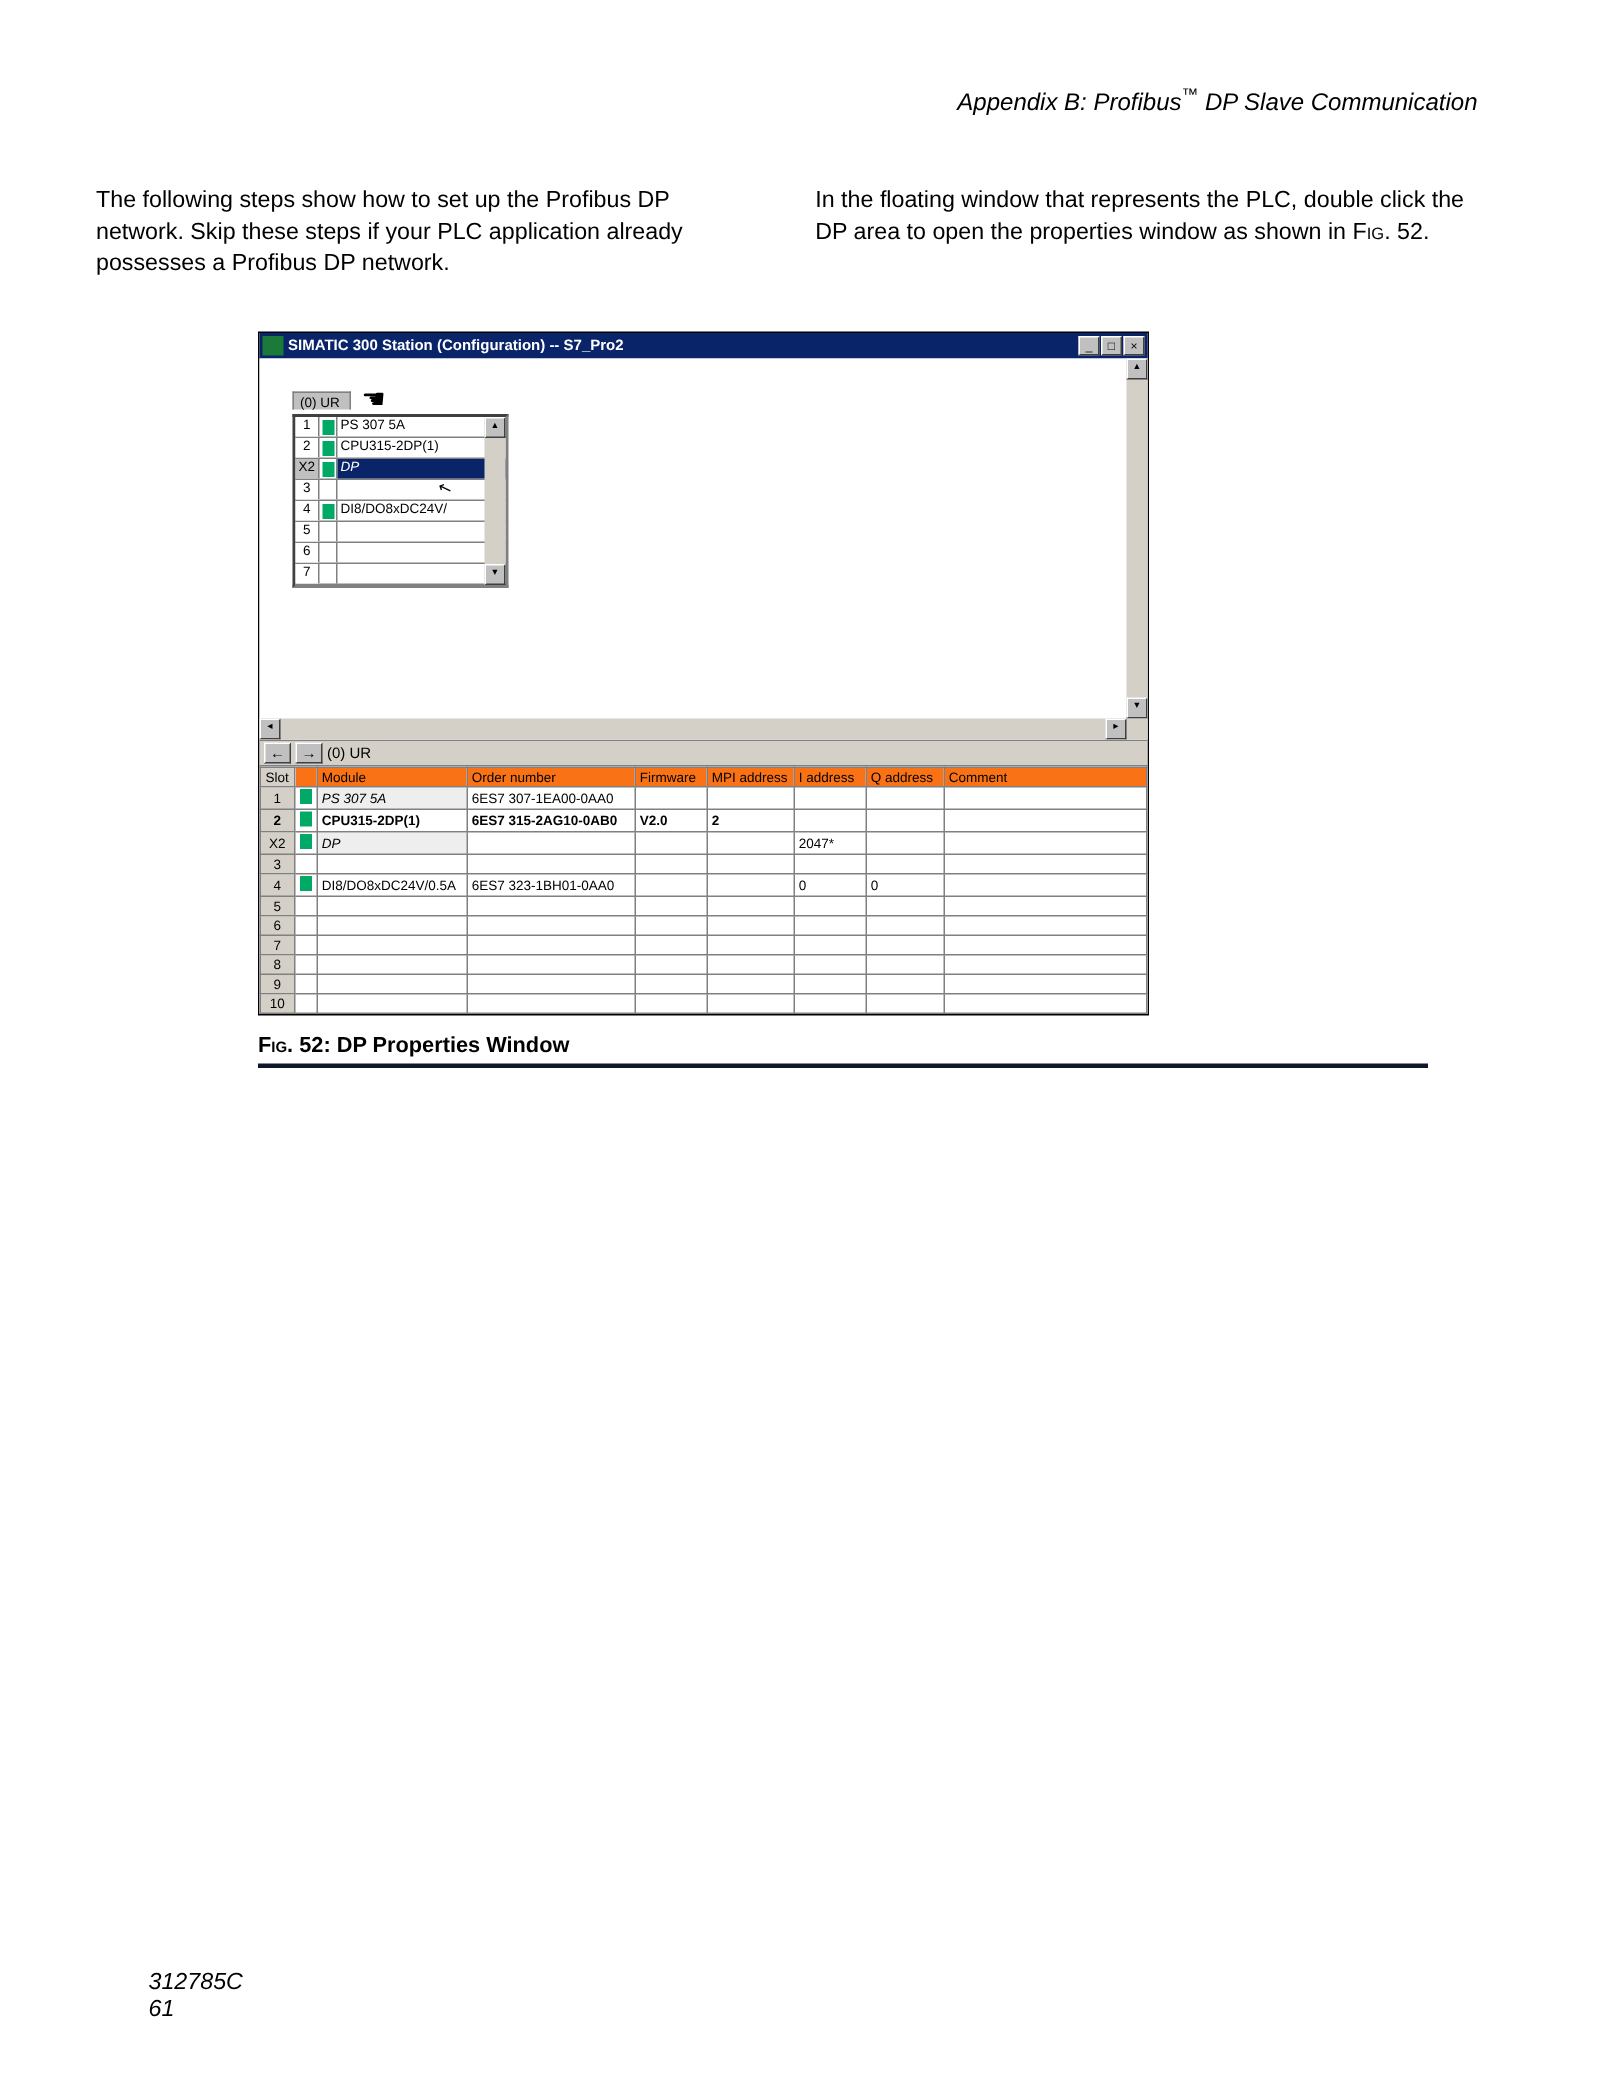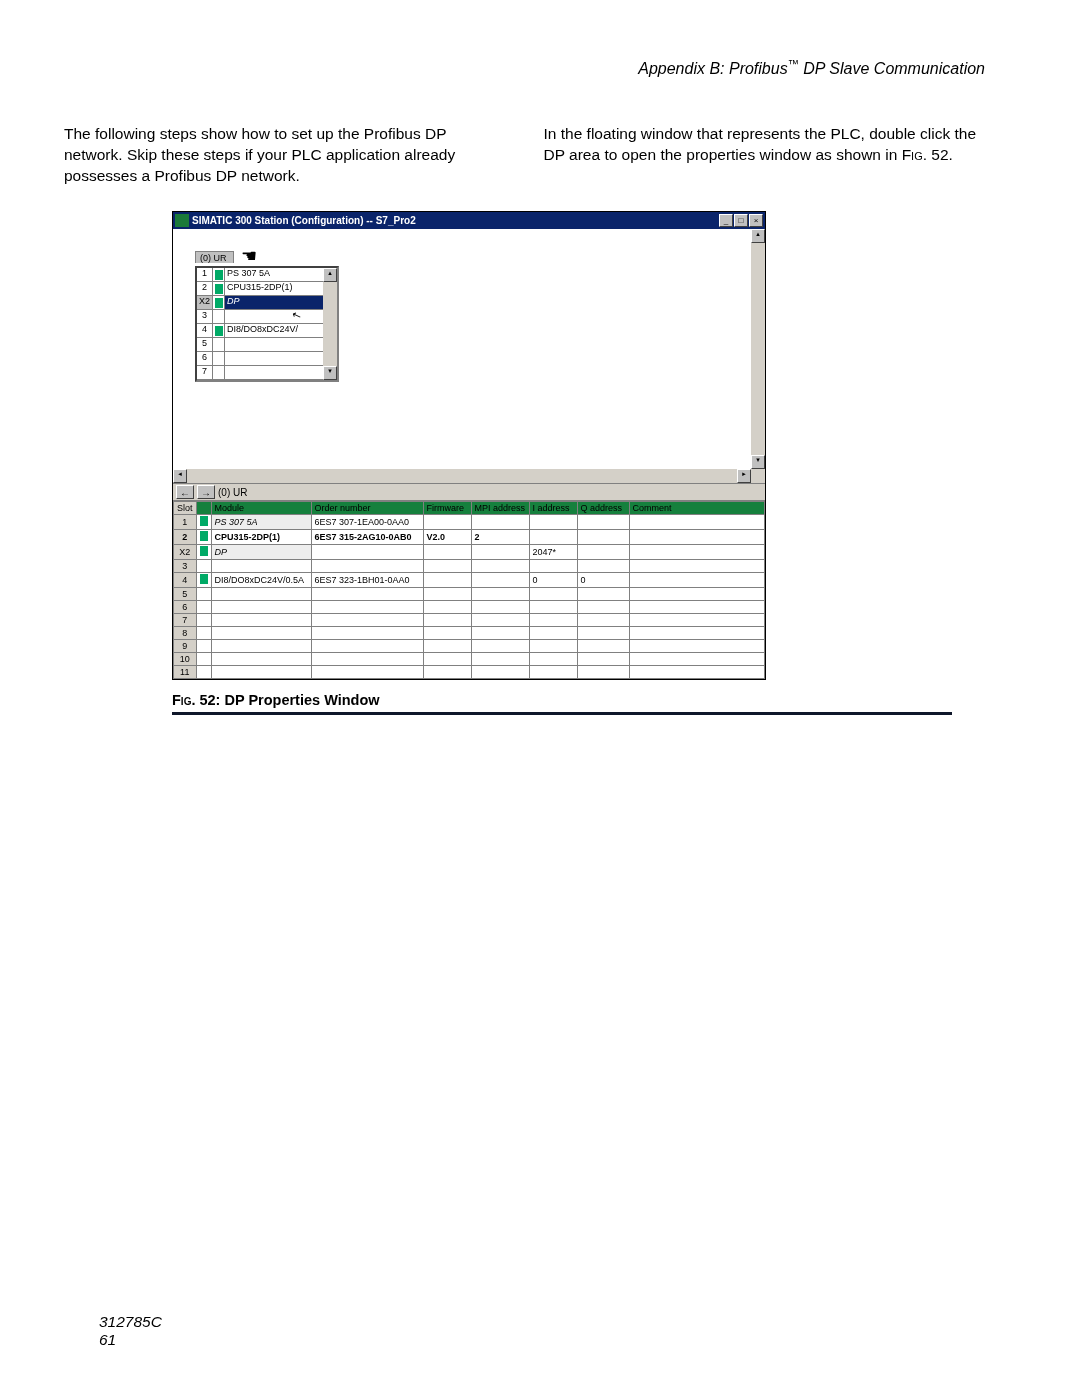--- a/index.html
+++ b/index.html
@@ -23,21 +23,21 @@
     margin-bottom: 46px;
   }
   .section-title {
     font-size: 20px;
     font-weight: bold;
     margin-bottom: 10px;
   }
   .two-col {
     display: flex;
     gap: 38px;
-    margin-bottom: 24px;
+    margin-bottom: 34px;
   }
   .col { flex: 1; font-size: 15.5px; line-height: 1.35; }
   .fig-ref { font-variant: small-caps; }
   .screenshot-wrap {
     margin-left: 108px;
     margin-bottom: 12px;
   }
   .screenshot {
     width: 594px;
     border: 1px solid #000;
@@ -120,21 +120,21 @@
     transform: rotate(-20deg);
   }
   .nav-bar {
     height: 18px; background:#d4d0c8; display:flex; align-items:center;
     padding: 0 3px; gap:3px; font-size:10px; border-top:1px solid #808080; border-bottom:1px solid #808080;
   }
   .nav-btn { width:18px;height:14px;background:#c0c0c0;border:1px solid #fff; border-right-color:#404040;border-bottom-color:#404040; display:flex;align-items:center;justify-content:center;}
   .lower-pane { background:#fff; }
   .grid { border-collapse: collapse; width: 100%; font-size:9px; }
   .grid th, .grid td { border:1px solid #808080; padding:1px 3px; height:13px; text-align:left; white-space:nowrap; overflow:hidden; }
-  .grid th { background:#15803d; font-weight:normal; }
+  .grid th { background:#f97316; font-weight:normal; }
   .grid .slotcell { background:#d4d0c8; text-align:center; width:22px; }
   .grid .iconcell { width:14px; text-align:center; }
   .grid .iconcell .tic { width:8px; height:10px; background:#0a6; display:inline-block; }
   .grid tr.hl td:nth-child(3) { background:#eee; font-style:italic; }
   .grid tr.bold td { font-weight:bold; }
   .col-module{width:100px;}
   .col-order{width:112px;}
   .col-fw{width:48px;}
   .col-mpi{width:58px;}
   .col-iaddr{width:48px;}
@@ -388,31 +388,20 @@
                 <td class="slotcell">10</td>
                 <td class="iconcell"></td>
                 <td></td>
                 <td></td>
                 <td></td>
                 <td></td>
                 <td></td>
                 <td></td>
                 <td></td>
               </tr>
-              <tr>
-                <td class="slotcell">11</td>
-                <td class="iconcell"></td>
-                <td></td>
-                <td></td>
-                <td></td>
-                <td></td>
-                <td></td>
-                <td></td>
-                <td></td>
-              </tr>
             </tbody>
         </table>
       </div>
 
     </div>
   </div>
 
   <div class="fig-caption">
     <span style="font-variant:small-caps">Fig. 52: </span><span>DP Properties Window</span>
   </div>

